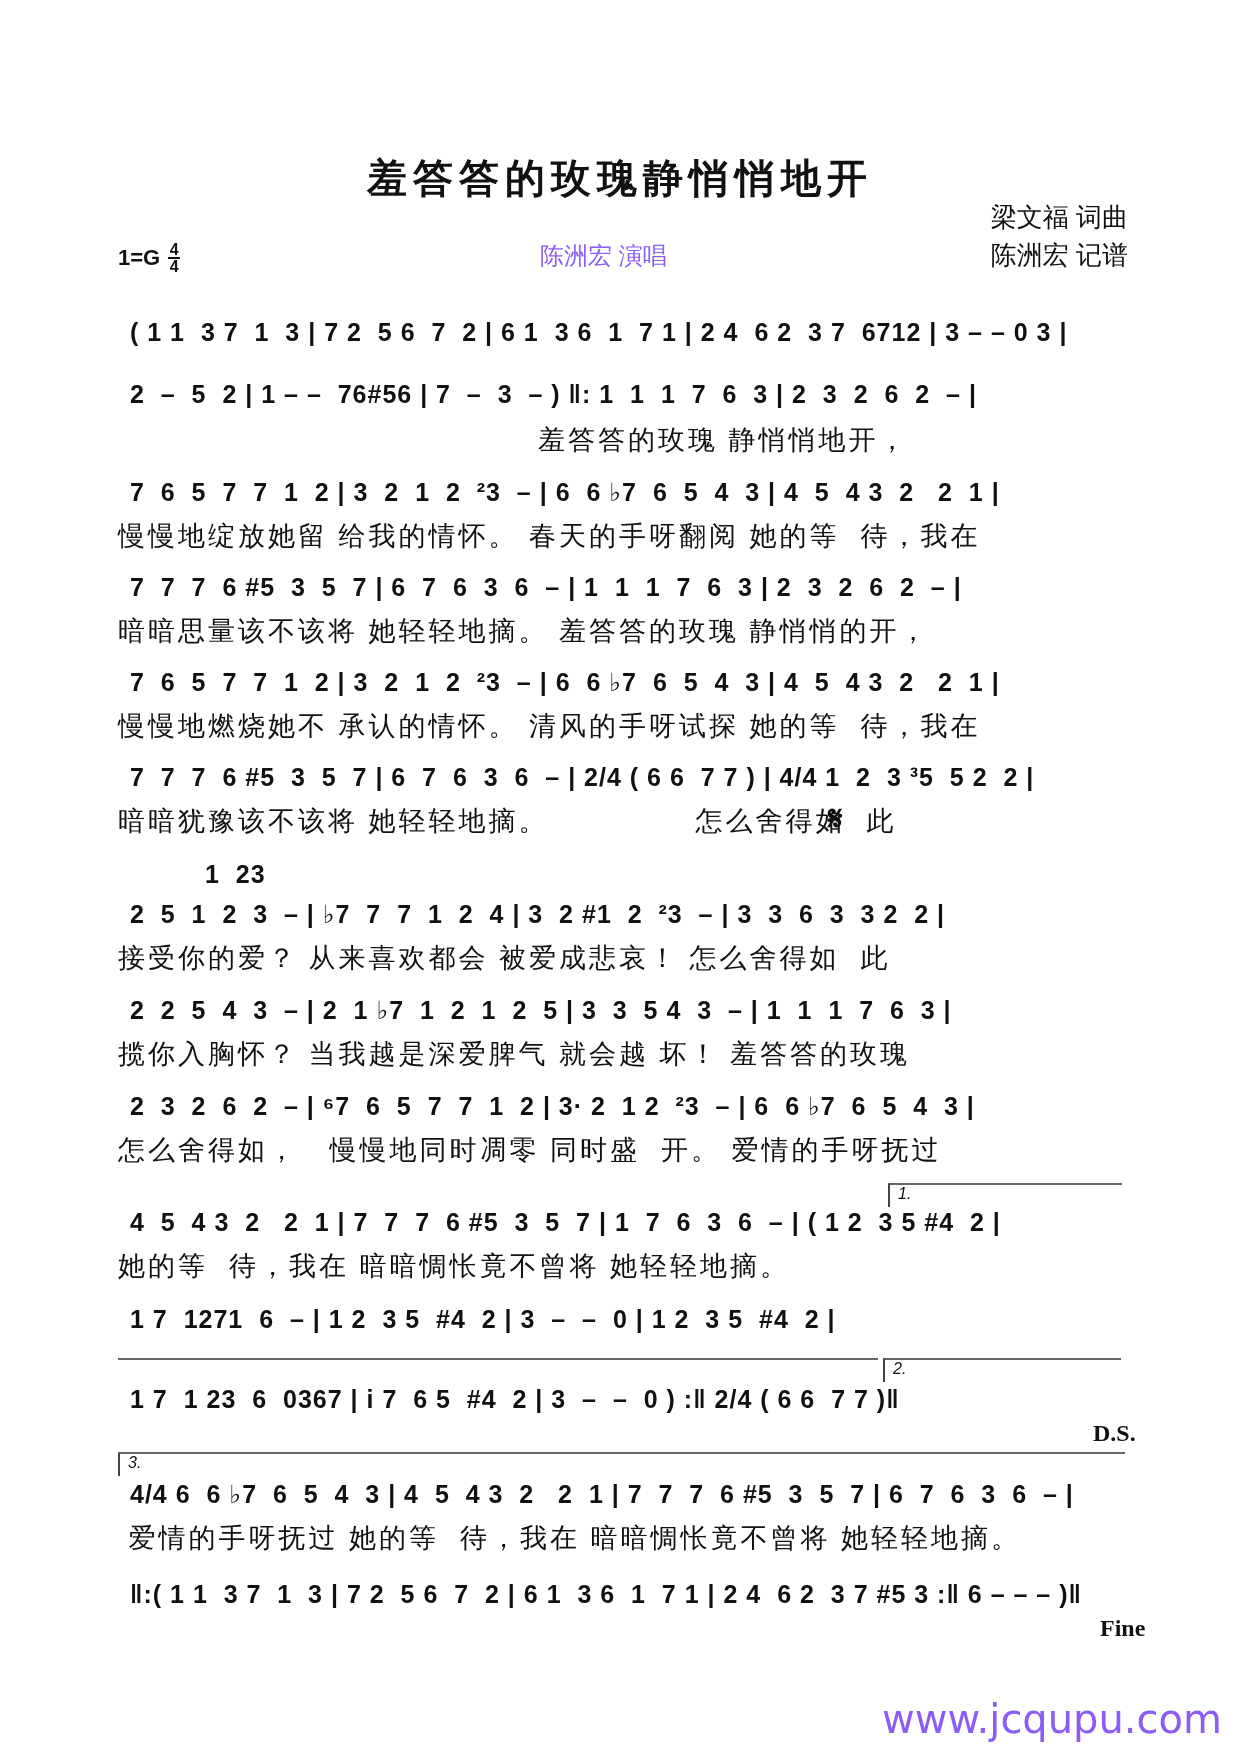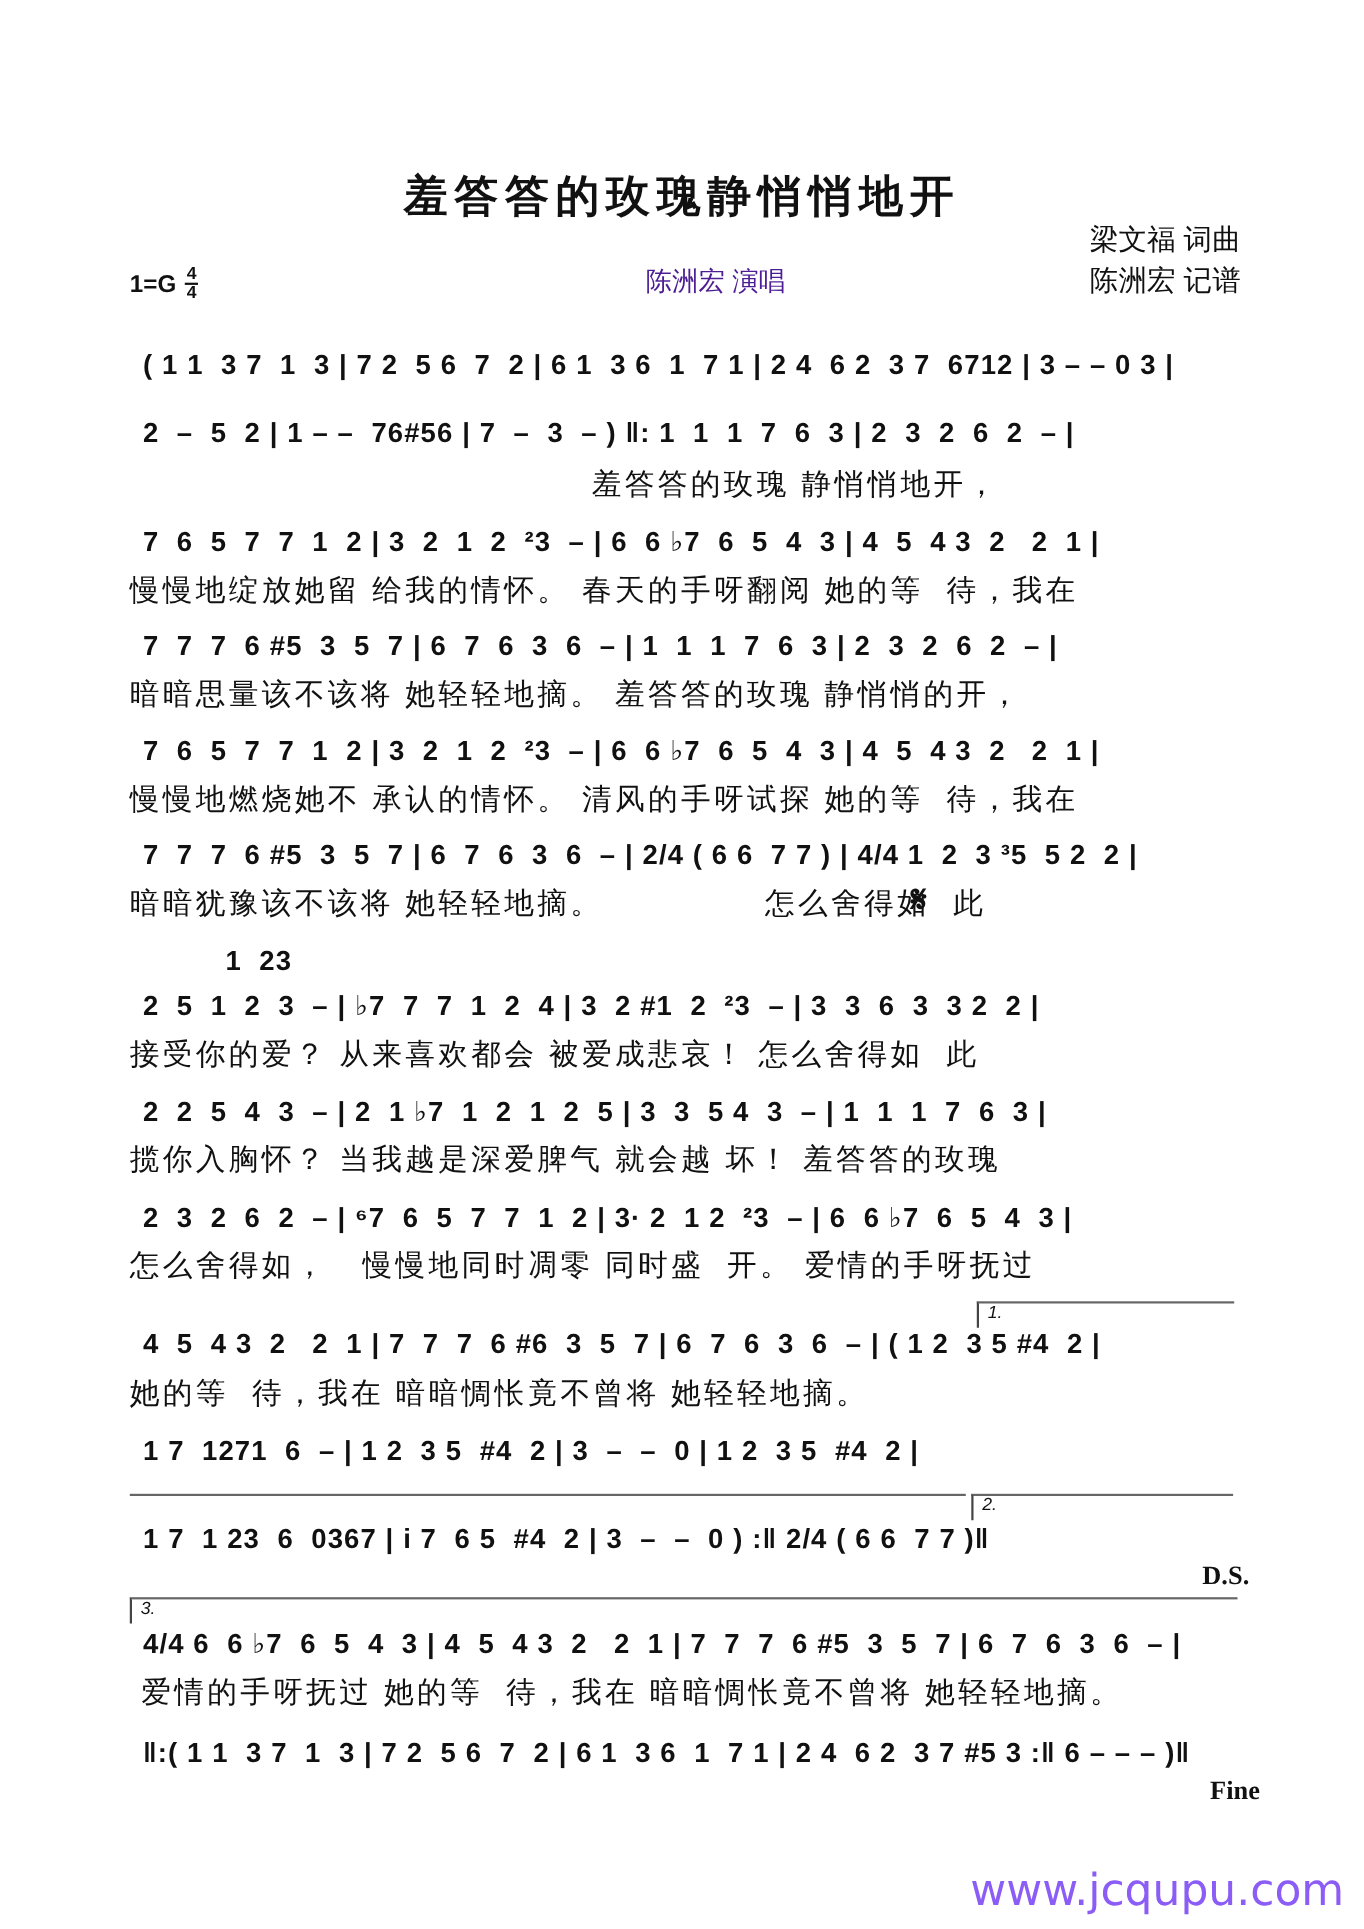--- a/index.html
+++ b/index.html
@@ -3,21 +3,21 @@
 <meta charset="utf-8">
 <style>
   html, body { margin:0; padding:0; background:#ffffff; }
   body { width:1240px; height:1754px; position:relative; overflow:hidden;
          font-family:"Liberation Sans", "DejaVu Sans", sans-serif; color:#111; }
   .title { position:absolute; top:135px; left:0; width:1240px; text-align:center;
            font-family:"DejaVu Serif", serif; font-weight:bold; font-size:40px; letter-spacing:6px;margin-top:16px; }
   .key { position:absolute; top:242px; left:118px; font-size:22px; font-weight:bold; display:flex; align-items:center; gap:8px; }
   .frac { display:inline-flex; flex-direction:column; align-items:center; font-weight:bold; font-size:16px; line-height:15px; }
   .frac .bar { width:12px; height:2px; background:#111; }
-  .singer { position:absolute; top:240px; left:540px; font-size:24px; color:#4c1d95;margin-left:47px; }
+  .singer { position:absolute; top:240px; left:540px; font-size:24px; color:#8b5cf6; }
   .credits { position:absolute; top:198px; right:112px; font-size:26px; line-height:38px; text-align:left; }
   .row { position:absolute; left:118px; width:1010px; height:40px;margin-left:12px; }
   .notes { position:absolute; left:0; top:0; font-size:25px; font-weight:bold; white-space:pre; letter-spacing:1px; }
   .lyr { position:absolute; left:118px; font-size:27px; white-space:pre; letter-spacing:3px; }
   .volta { position:absolute; border-top:2px solid #666; border-left:2px solid #444; height:22px; }
   .volta span { position:absolute; top:0; left:8px; font-style:italic; font-size:16px; }
   .mark { position:absolute; font-family:"Liberation Serif", serif; font-weight:bold; font-size:24px; }
   .segno { position:absolute; font-family:"Liberation Serif", serif; font-size:34px; font-weight:bold; }
   .sep { position:absolute; left:118px; width:1005px; height:2px; background:#666; }
   .watermark { position:absolute; right:18px; bottom:12px; font-size:40px; color:#8b5cf6; font-family:"DejaVu Sans", sans-serif; }
@@ -84,21 +84,21 @@
 
 <div class="row" style="top:1092px">
     <div class="notes">2  3  2  6  2  – | ⁶7  6  5  7  7  1  2 | 3· 2  1 2  ²3  – | 6  6 ♭7  6  5  4  3 |</div>
   </div>
 <div class="lyr" style="top:1132px">怎么舍得如，   慢慢地同时凋零 同时盛  开。 爱情的手呀抚过</div>
 
 <div class="volta" style="top:1183px;left:888px;width:232px">
     <span>1.</span>
   </div>
 <div class="row" style="top:1208px">
-    <div class="notes">4  5  4 3  2   2  1 | 7  7  7  6 #6  3  5  7 | 6  7  6  3  6  – | ( 1 2  3 5 #4  2 |</div>
+    <div class="notes">4  5  4 3  2   2  1 | 7  7  7  6 #5  3  5  7 | 1  7  6  3  6  – | ( 1 2  3 5 #4  2 |</div>
   </div>
 <div class="lyr" style="top:1248px">她的等  待，我在 暗暗惆怅竟不曾将 她轻轻地摘。</div>
 
 <div class="row" style="top:1305px">
     <div class="notes">1 7  1271  6  – | 1 2  3 5  #4  2 | 3  –  –  0 | 1 2  3 5  #4  2 |</div>
   </div>
 
 <div class="sep" style="top:1358px;width:760px"></div>
 <div class="volta" style="top:1358px;left:883px;width:236px">
     <span>2.</span>

